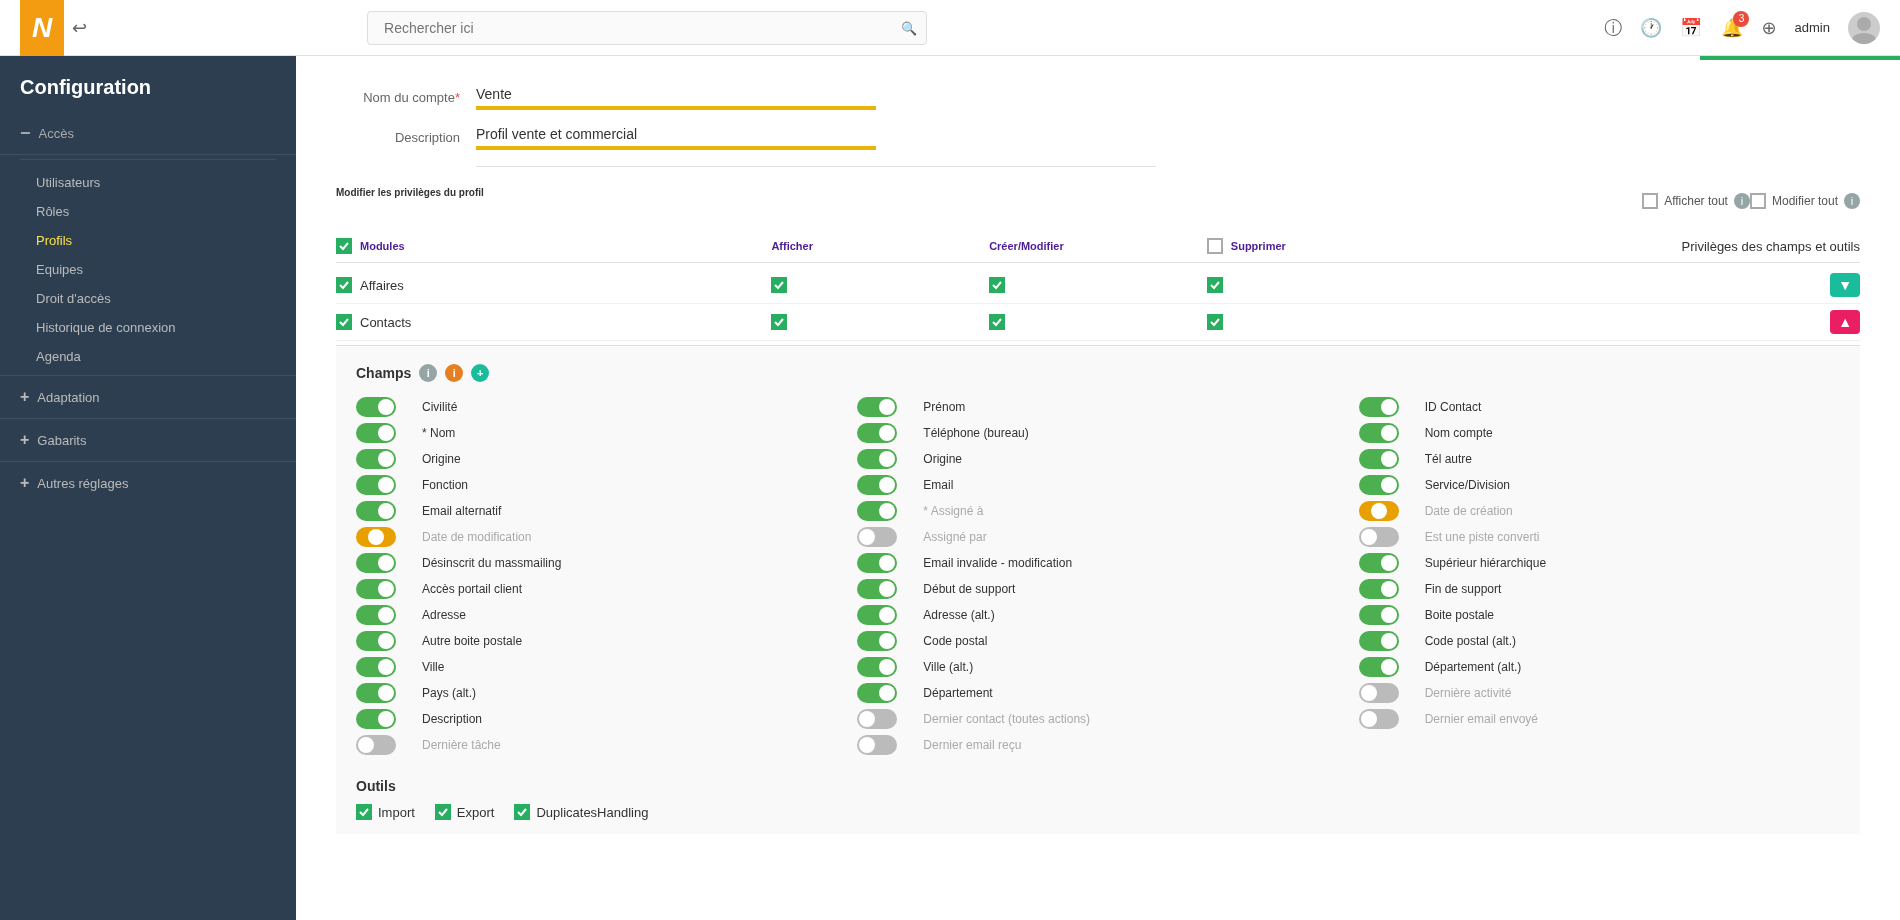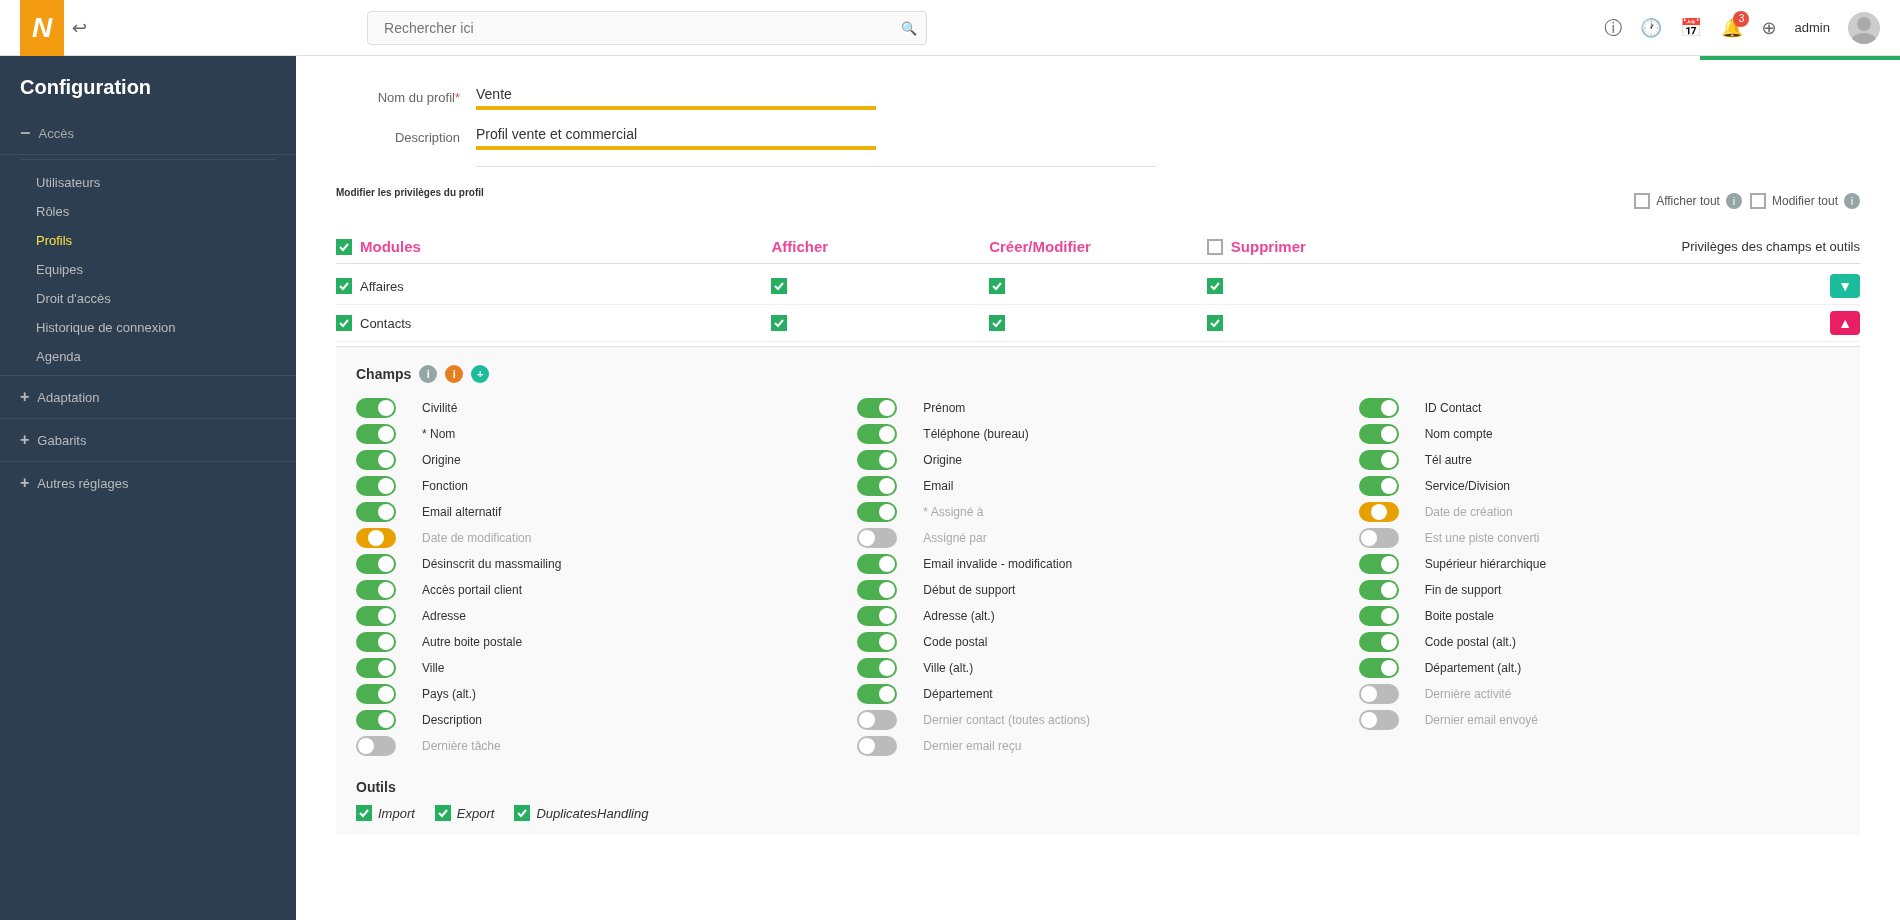--- a/index.html
+++ b/index.html
@@ -39,27 +39,27 @@
 
     
     .form-row { display: flex; align-items: flex-start; margin-bottom: 16px; }
     .form-label { width: 140px; text-align: right; padding-right: 16px; color: #666; font-size: 13px; padding-top: 4px; flex-shrink: 0; }
     .form-value { font-size: 14px; color: #333; border-bottom: 4px solid #eab308; flex: 1; max-width: 400px; padding-bottom: 4px; }
     .form-divider { border: none; border-top: 1px solid #e0e0e0; margin: 10px 0 20px 0; max-width: 680px; margin-left: 140px; }
 
     
     .section-title { font-size: 10px; font-weight: bold; color: #333; margin-bottom: 16px; }
     .section-header { display: flex; align-items: center; justify-content: space-between; margin-bottom: 16px; }
-    .section-header-right { display: flex; align-items: flex-start; gap: 8px; font-size: 12px; color: #555; }
+    .section-header-right { display: flex; align-items: flex-start; gap: 0; font-size: 12px; color: #555; }
     .section-header-right label { display: flex; align-items: center; gap: 6px; cursor: pointer; }
     .priv-header-row { display: grid; grid-template-columns: 2fr 1fr 1fr 1fr 2fr; align-items: center; padding: 8px 0; border-bottom: 1px solid #e0e0e0; margin-bottom: 4px; }
     .priv-row { display: grid; grid-template-columns: 2fr 1fr 1fr 1fr 2fr; align-items: center; padding: 6px 0; border-bottom: 1px solid #f0f0f0; }
     .priv-col { display: flex; align-items: center; gap: 8px; }
     .priv-col-right { display: flex; align-items: center; justify-content: flex-end; gap: 8px; }
-    .priv-label { font-size: 15px; font-weight: bold; color: #ec4899; }
+    .priv-label { font-size: 11px; font-weight: bold; color: #4c1d95; }
     .checkbox-green { width: 16px; height: 16px; background: #27ae60; border: none; display: flex; align-items: center; justify-content: center; cursor: pointer; flex-shrink: 0; }
     .checkbox-green svg { width: 12px; height: 12px; fill: #fff; }
     .checkbox-empty { width: 16px; height: 16px; border: 2px solid #aaa; background: #fff; display: flex; align-items: center; justify-content: center; cursor: pointer; flex-shrink: 0; }
     .btn-teal { background: #1abc9c; color: #fff; border: none; border-radius: 4px; padding: 6px 10px; cursor: pointer; font-size: 16px; }
     .btn-pink { background: #e91e63; color: #fff; border: none; border-radius: 4px; padding: 6px 10px; cursor: pointer; font-size: 16px; }
 
     
     .champs-header { display: flex; align-items: center; gap: 8px; font-size: 14px; font-weight: bold; color: #333; margin-bottom: 12px; padding-top: 4px; }
     .info-icon { width: 18px; height: 18px; border-radius: 50%; display: inline-flex; align-items: center; justify-content: center; font-size: 11px; font-weight: bold; color: #fff; cursor: pointer; flex-shrink: 0; }
     .info-icon.gray { background: #95a5a6; }
@@ -78,21 +78,21 @@
     .toggle.partial .toggle-slider::before { transform: translateX(10px); }
 
     
     .fields-grid { display: grid; grid-template-columns: 1fr 1fr 1fr; gap: 6px 20px; margin-bottom: 20px; }
     .field-row { display: flex; align-items: center; gap: 26px; padding: 3px 0; }
     .field-label { font-size: 12px; color: #333; }
     .field-label.disabled { color: #aaa; }
 
     
     .outils-header { font-size: 14px; font-weight: bold; color: #333; margin-bottom: 10px; }
-    .outils-row { display: flex; align-items: center; gap: 20px; font-style: italic; }
+    .outils-row { display: flex; align-items: center; gap: 20px; }
     .outils-item { display: flex; align-items: center; gap: 6px; font-size: 13px; color: #333; }
 
     
     .logo-area { width: 44px; height: 56px; background: #f39c12; display: flex; align-items: center; justify-content: center; flex-shrink: 0; }
     .logo-n { font-size: 28px; font-weight: bold; color: #fff; font-style: italic; }
 
     .topbar-left { display: flex; align-items: center; }
   </style>
 </head>
 <body>
@@ -164,21 +164,21 @@
     <div class="sidebar-plus-item">
       <span class="plus">+</span>
       <span>Autres réglages</span>
     </div>
   </div>
 
   <div class="main">
 
     <div class="form-row">
       <div class="form-label">
-        <span>Nom du profil</span><span style="color:#e74c3c">*</span>
+        <span>Nom du compte</span><span style="color:#e74c3c">*</span>
       </div>
       <div class="form-value">Vente</div>
     </div>
     <div class="form-row">
       <div class="form-label">Description</div>
       <div class="form-value">Profil vente et commercial</div>
     </div>
     <hr class="form-divider">
 
     <div class="section-header">

